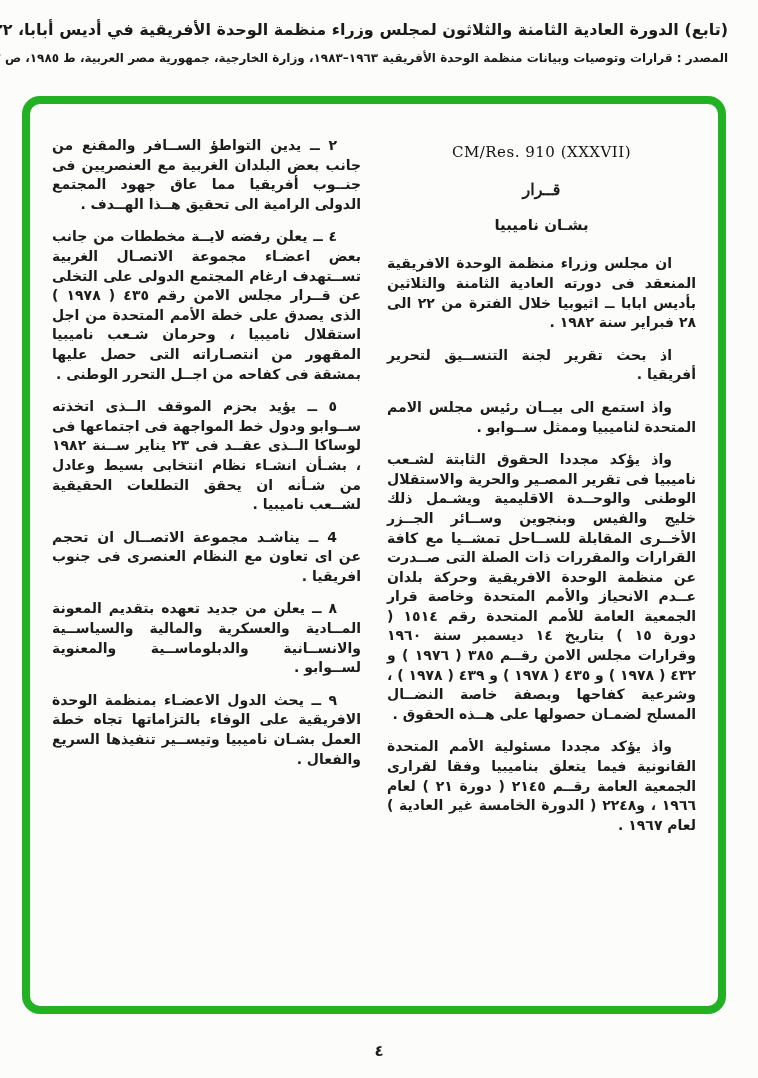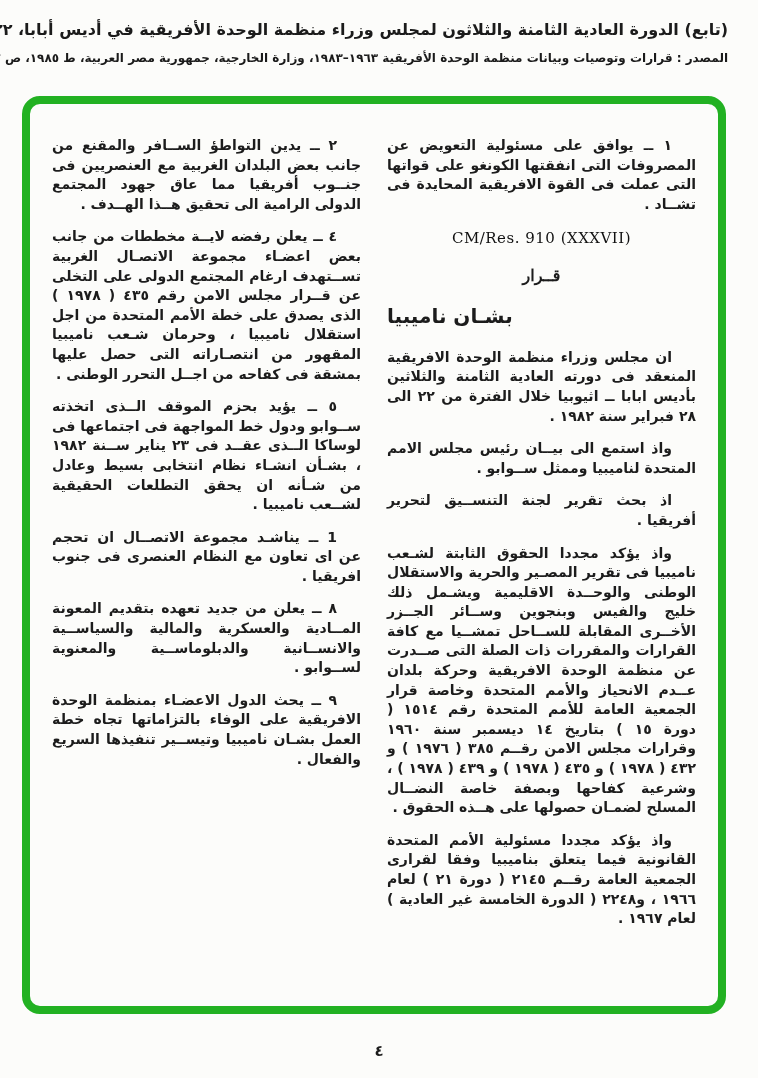--- a/index.html
+++ b/index.html
@@ -44,57 +44,56 @@
     direction:ltr;text-align:center;text-indent:0;
     font-family:"DejaVu Serif","Liberation Serif",serif;
     font-weight:normal;font-size:15px;letter-spacing:.5px;
     margin:14px 0 16px 0;color:#111;
   }
   .heading{
     text-align:center;text-indent:0;
     font-size:16px;margin:10px 0 14px 0;font-family:Liberation Serif, serif;
   }
   .subheading{
-    text-align:left;text-indent:0;
-    font-size:20px;margin:0 0 18px 0;
+    text-align:center;text-indent:0;
+    font-size:15px;margin:0 0 18px 0;
   }
   .page-number{
     position:absolute;top:1042px;left:0;right:0;
     text-align:center;font-size:15px;font-weight:bold;
   }
 </style>
 </head>
 <body>
 
 <div class="header">
   <div class="header-line1">(تابع) الدورة العادية الثامنة والثلاثون لمجلس وزراء منظمة الوحدة الأفريقية في أديس أبابا، ٢٢–٢٨ فبراير ١٩٨٢</div>
   <div class="header-line2">المصدر : قرارات وتوصيات وبيانات منظمة الوحدة الأفريقية ١٩٦٣–١٩٨٣، وزارة الخارجية، جمهورية مصر العربية، ط ١٩٨٥، ص ٧١٢–٧٦٦</div>
 </div>
 
 <div class="frame" style="border-color: rgb(34, 177, 34);">
   <div class="columns">
 
     <section class="col">
-      <p class="para">١ ــ يوافق على مسئولية التعويض عن المصروفات التى انفقتها الكونغو على قواتها التى عملت فى القوة الافريقية المحايدة فى تشــاد .</p>
       <p class="ref">CM/Res. 910 (XXXVII)</p>
       <p class="heading">قــرار</p>
       <p class="subheading">بشـان ناميبيا</p>
       <p class="para">ان مجلس وزراء منظمة الوحدة الافريقية المنعقد فى دورته العادية الثامنة والثلاثين بأديس ابابا ــ اثيوبيا خلال الفترة من ٢٢ الى ٢٨ فبراير سنة ١٩٨٢ .</p>
+      <p class="para">اذ بحث تقرير لجنة التنســيق لتحرير أفريقيا .</p>
       <p class="para">واذ استمع الى بيــان رئيس مجلس الامم المتحدة لناميبيا وممثل ســوابو .</p>
-      <p class="para">اذ بحث تقرير لجنة التنســيق لتحرير أفريقيا .</p>
       <p class="para">واذ يؤكد مجددا الحقوق الثابتة لشـعب ناميبيا فى تقرير المصـير والحرية والاستقلال الوطنى والوحــدة الاقليمية ويشـمل ذلك خليج والفيس وبنجوين وســائر الجــزر الأخــرى المقابلة للســاحل تمشــيا مع كافة القرارات والمقررات ذات الصلة التى صــدرت عن منظمة الوحدة الافريقية وحركة بلدان عــدم الانحياز والأمم المتحدة وخاصة قرار الجمعية العامة للأمم المتحدة رقم ١٥١٤ ( دورة ١٥ ) بتاريخ ١٤ ديسمبر سنة ١٩٦٠ وقرارات مجلس الامن رقــم ٣٨٥ ( ١٩٧٦ ) و ٤٣٢ ( ١٩٧٨ ) و ٤٣٥ ( ١٩٧٨ ) و ٤٣٩ ( ١٩٧٨ ) ، وشرعية كفاحها وبصفة خاصة النضــال المسلح لضمـان حصولها على هــذه الحقوق .</p>
       <p class="para">واذ يؤكد مجددا مسئولية الأمم المتحدة القانونية فيما يتعلق بناميبيا وفقا لقرارى الجمعية العامة رقــم ٢١٤٥ ( دورة ٢١ ) لعام ١٩٦٦ ، و٢٢٤٨ ( الدورة الخامسة غير العادية ) لعام ١٩٦٧ .</p>
 
     </section>
 
     <section class="col">
       <p class="para">٢ ــ يدين التواطؤ الســافر والمقنع من جانب بعض البلدان الغربية مع العنصريين فى جنــوب أفريقيا مما عاق جهود المجتمع الدولى الرامية الى تحقيق هــذا الهــدف .</p>
       <p class="para">٤ ــ يعلن رفضه لايــة مخططات من جانب بعض اعضـاء مجموعة الاتصـال الغربية تســتهدف ارغام المجتمع الدولى على التخلى عن قــرار مجلس الامن رقم ٤٣٥ ( ١٩٧٨ ) الذى يصدق على خطة الأمم المتحدة من اجل استقلال ناميبيا ، وحرمان شـعب ناميبيا المقهور من انتصـاراته التى حصل عليها بمشقة فى كفاحه من اجــل التحرر الوطنى .</p>
       <p class="para">٥ ــ يؤيد بحزم الموقف الــذى اتخذته ســوابو ودول خط المواجهة فى اجتماعها فى لوساكا الــذى عقــد فى ٢٣ يناير ســنة ١٩٨٢ ، بشـأن انشـاء نظام انتخابى بسيط وعادل من شـأنه ان يحقق التطلعات الحقيقية لشــعب ناميبيا .</p>
-      <p class="para">1 ــ يناشـد مجموعة الاتصــال ان تحجم عن اى تعاون مع النظام العنصرى فى جنوب افريقيا .</p>
+      <p class="para">4 ــ يناشـد مجموعة الاتصــال ان تحجم عن اى تعاون مع النظام العنصرى فى جنوب افريقيا .</p>
       <p class="para">٨ ــ يعلن من جديد تعهده بتقديم المعونة المــادية والعسكرية والمالية والسياســية والانســانية والدبلوماســية والمعنوية لســوابو .</p>
       <p class="para">٩ ــ يحث الدول الاعضـاء بمنظمة الوحدة الافريقية على الوفاء بالتزاماتها تجاه خطة العمل بشـان ناميبيا وتيســير تنفيذها السريع والفعال .</p>
 
     </section>
 
   </div>
 </div>
 
 <div class="page-number">٤</div>
 

